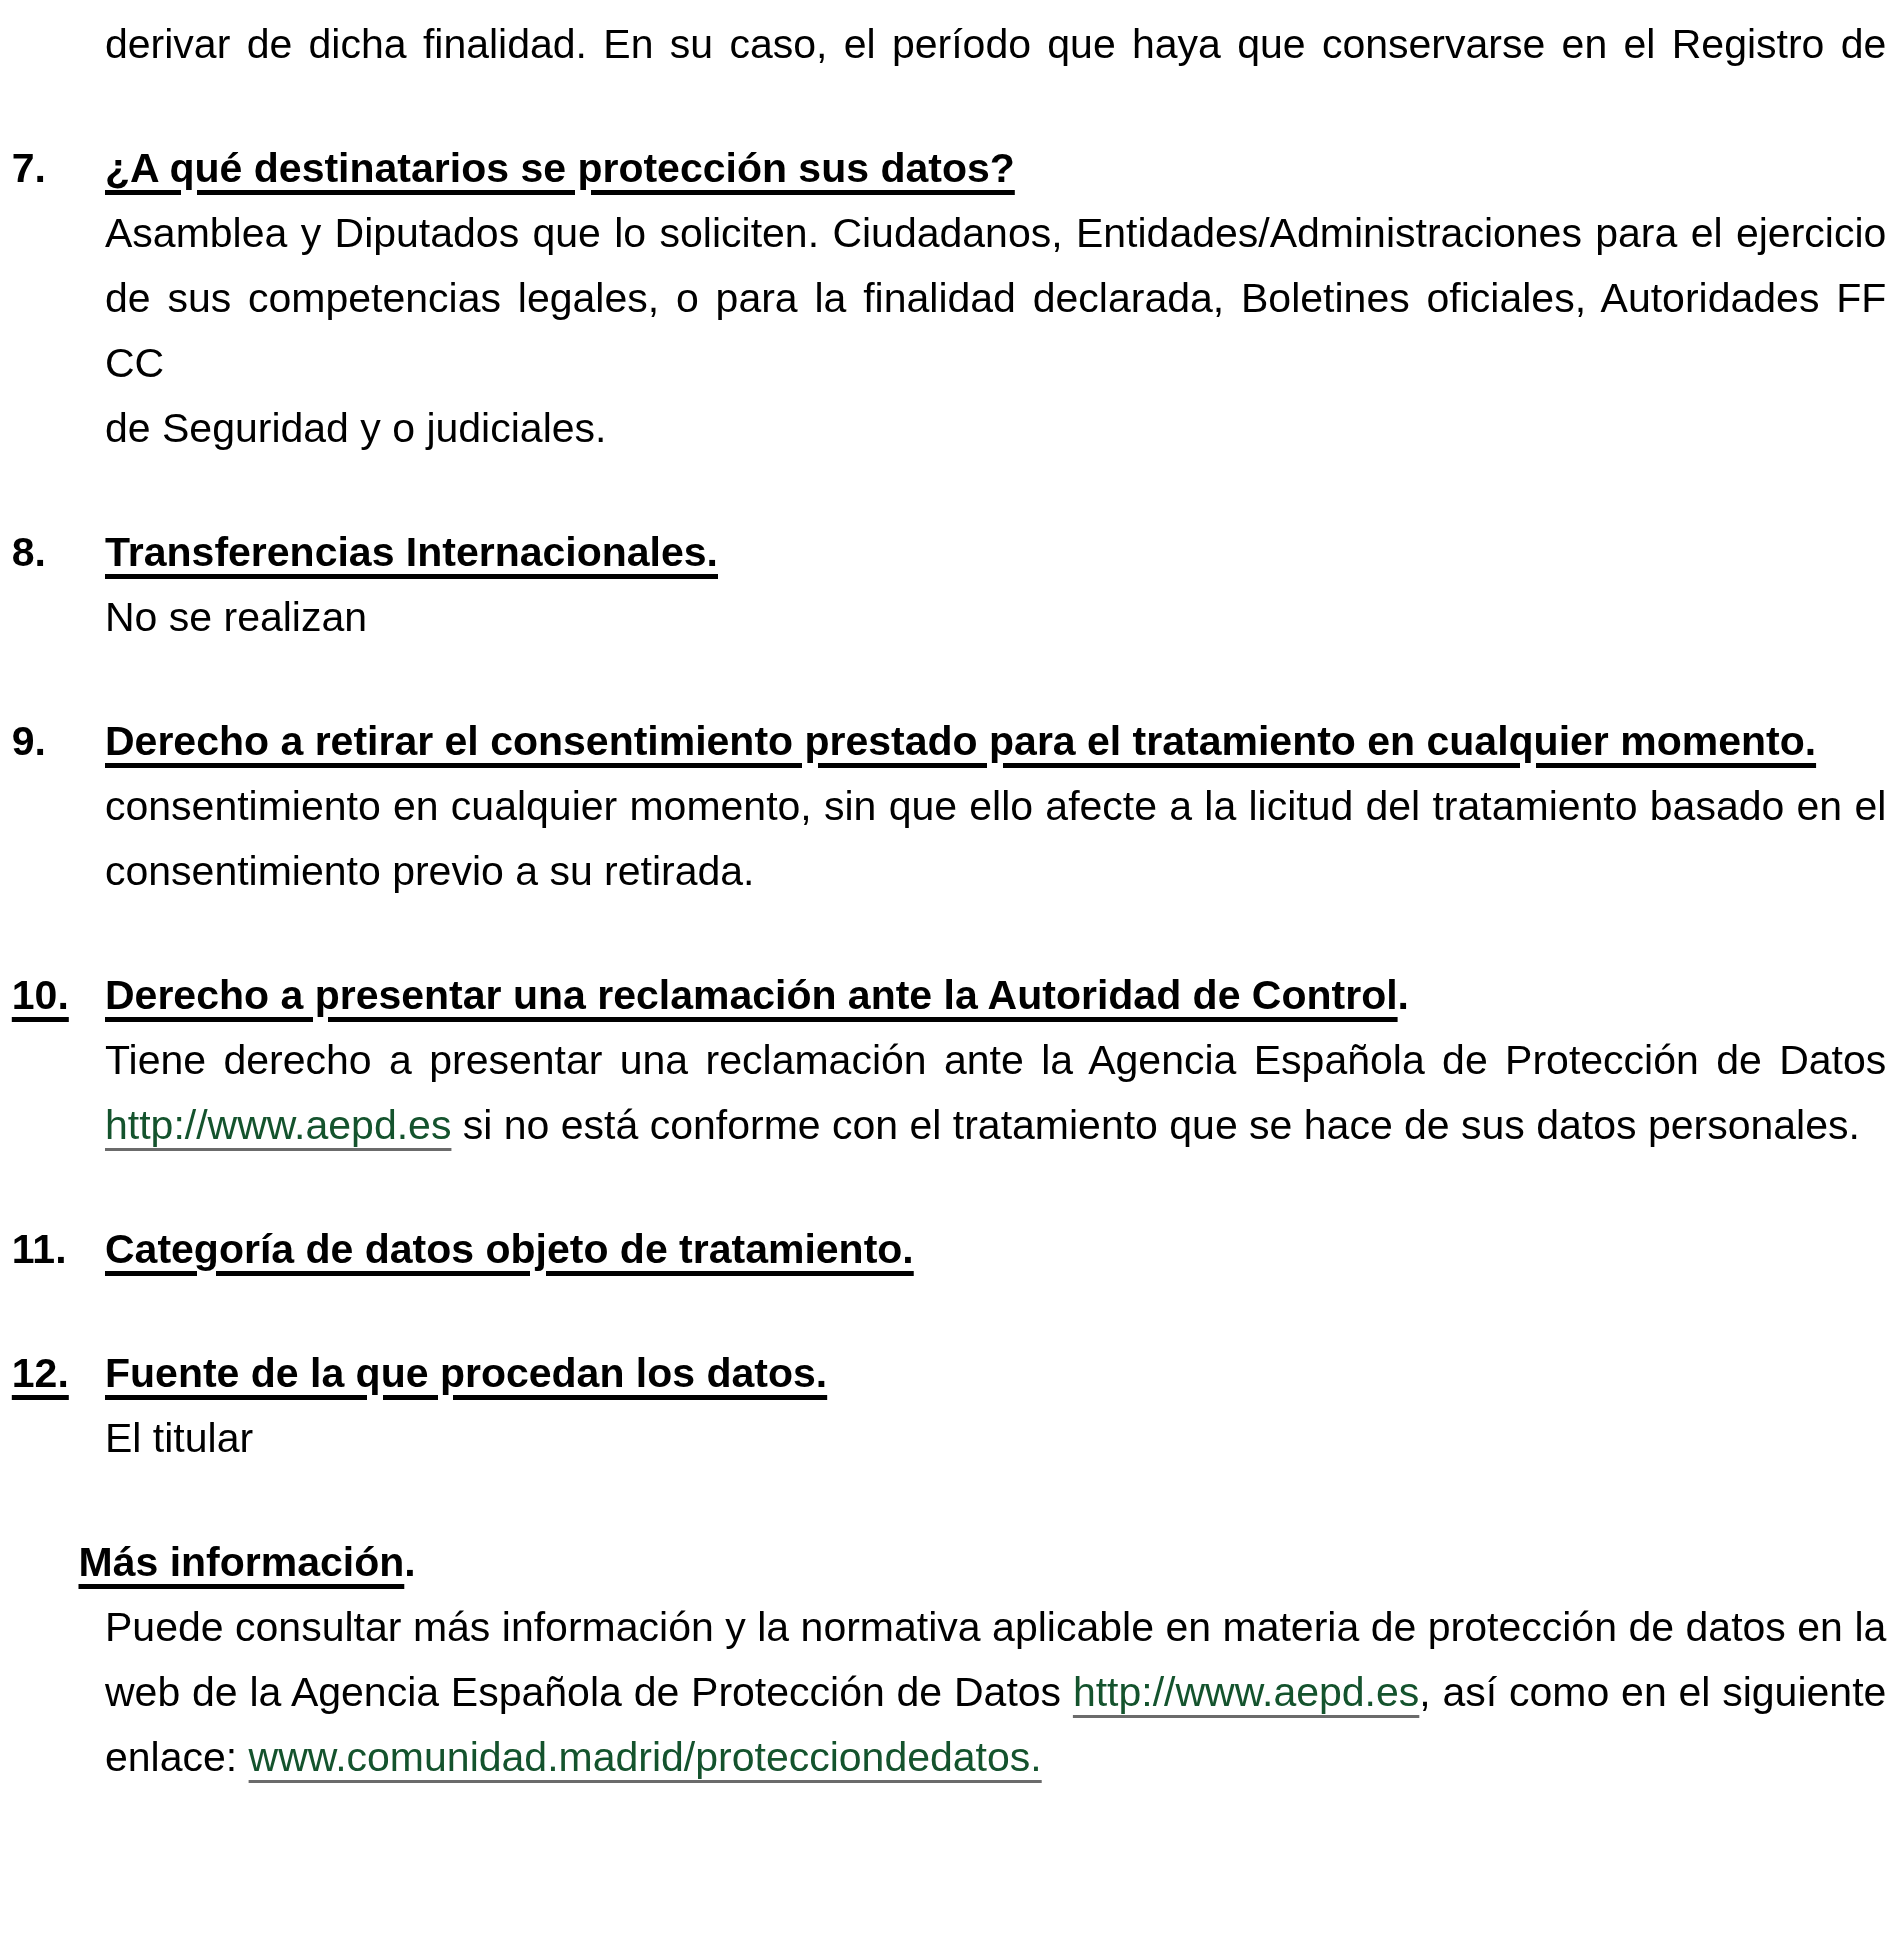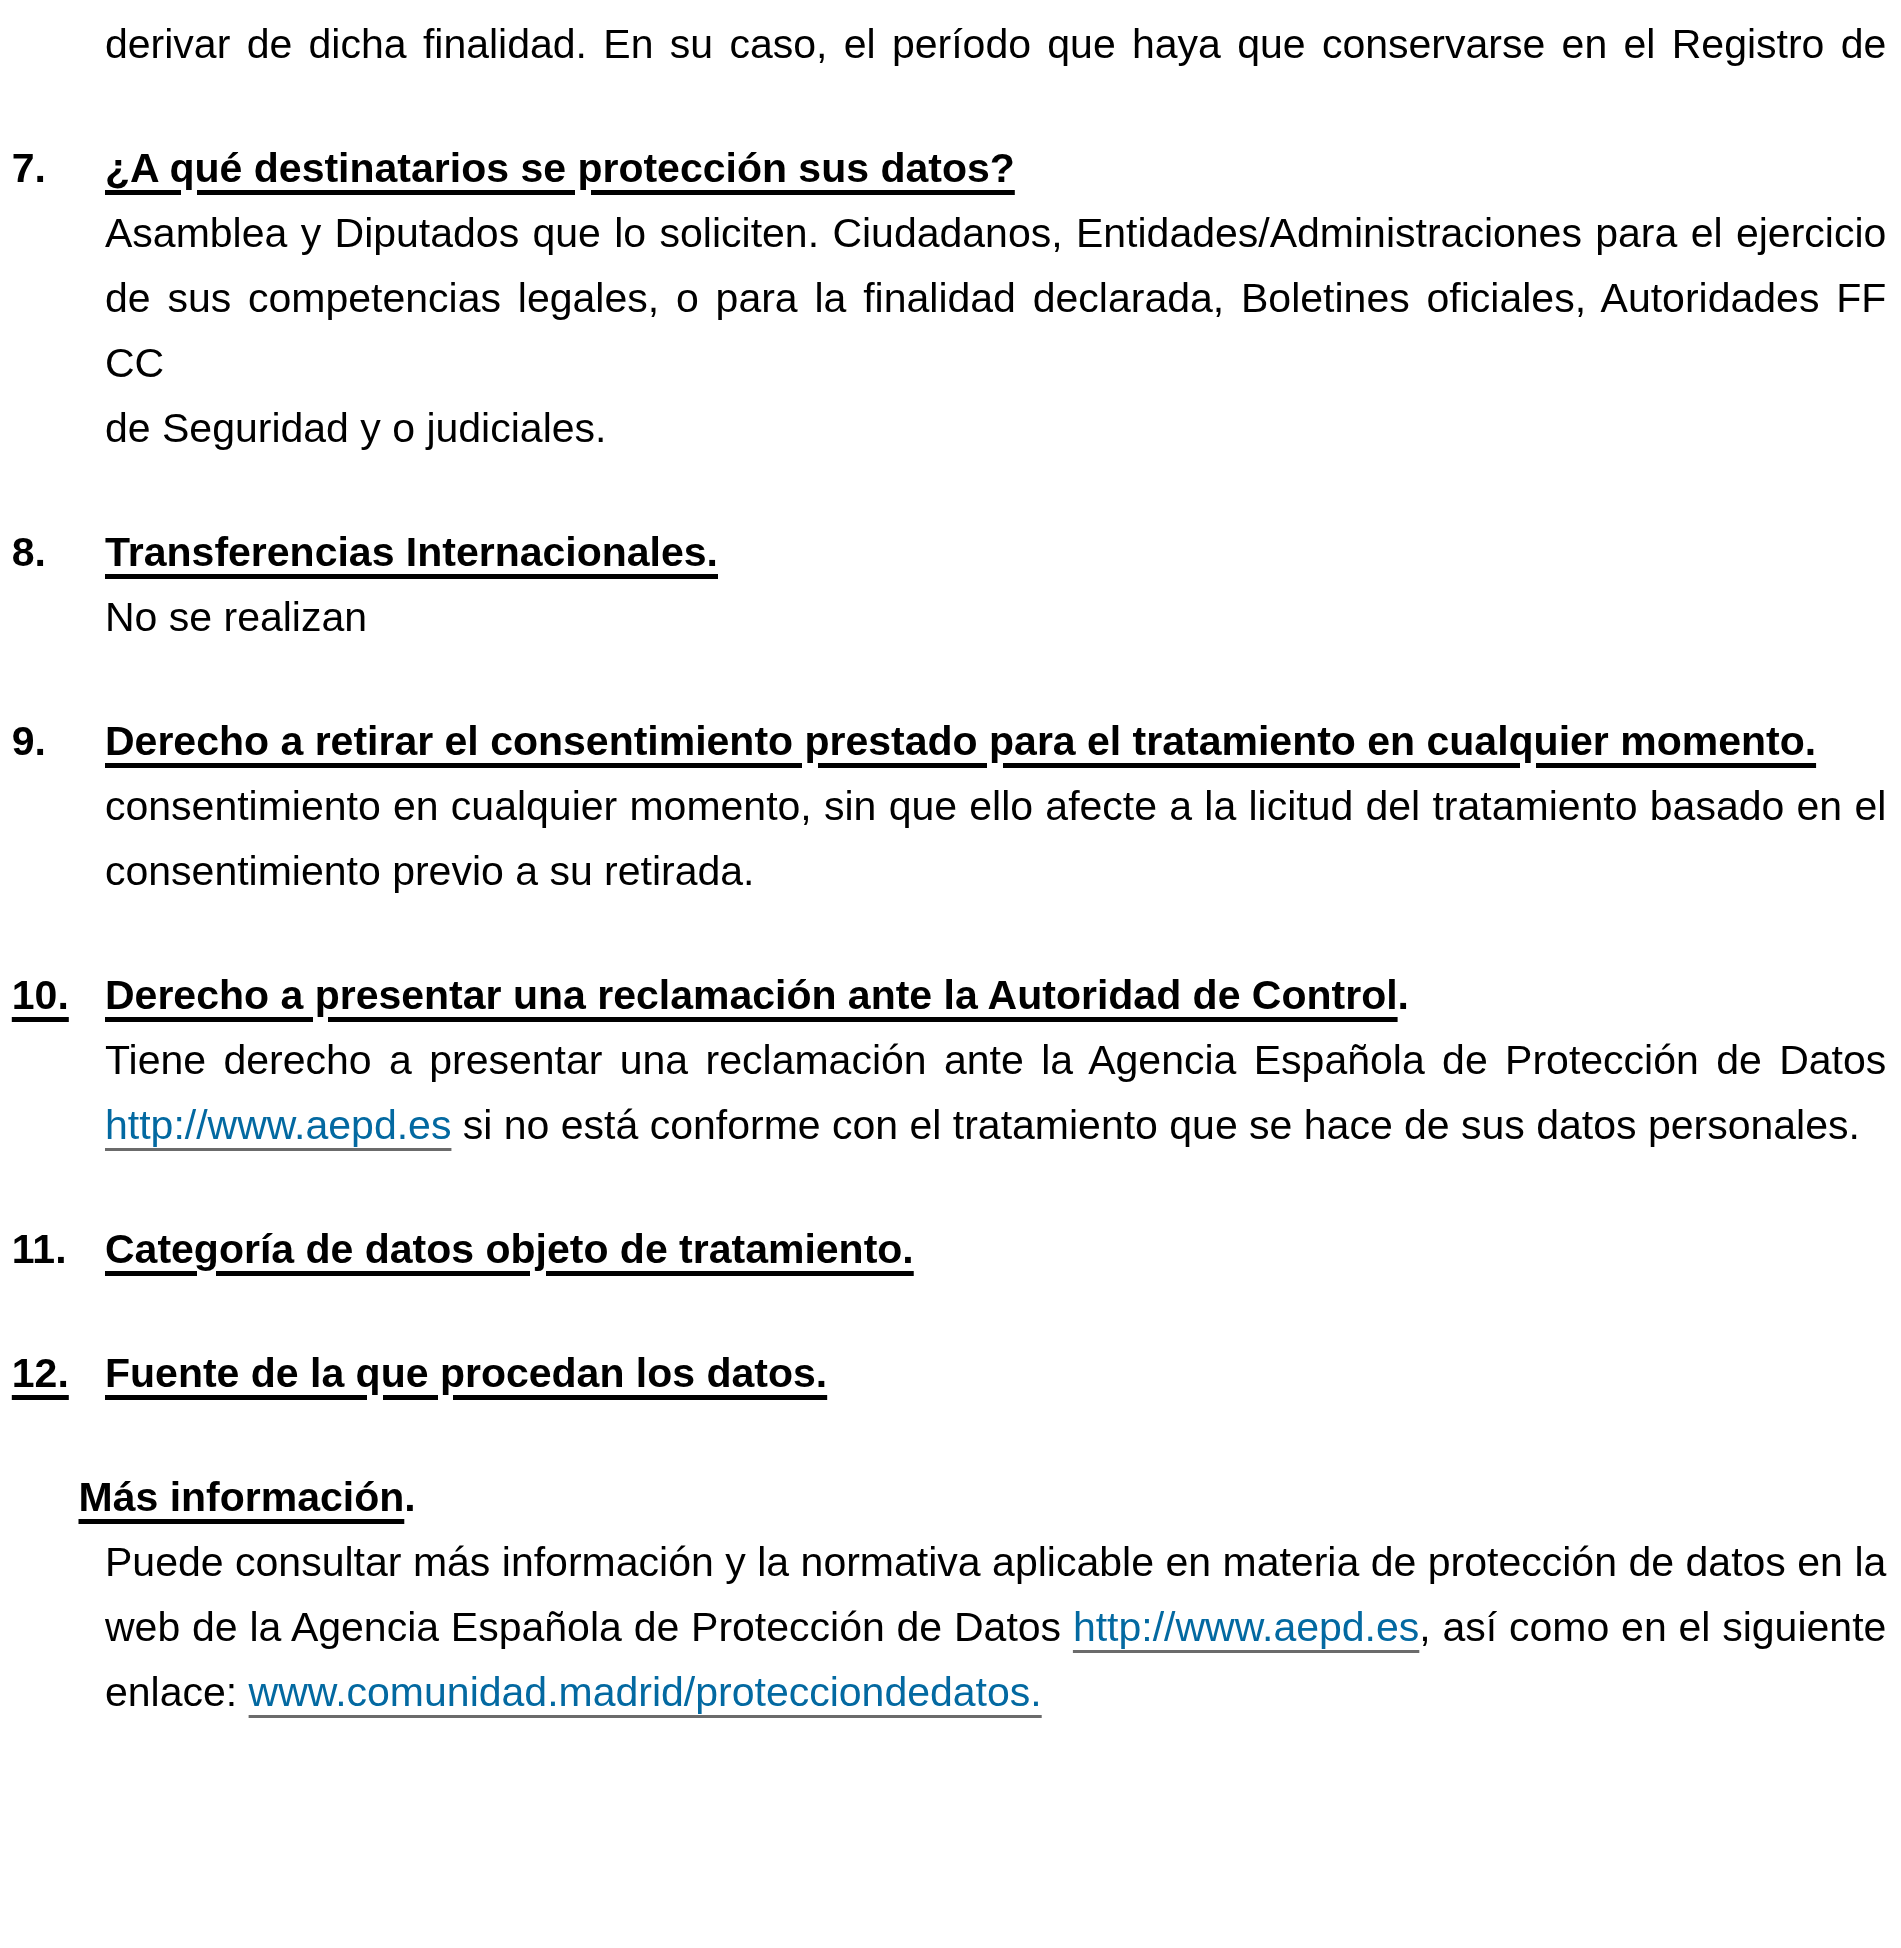--- a/index.html
+++ b/index.html
@@ -29,21 +29,21 @@
 
   .heading { margin: 0; font-size: 41px; font-weight: 700; line-height: 65px; }
   .heading .u { text-decoration: underline; text-decoration-thickness: 4.9px; text-underline-offset: 7.8px; }
   .more-info .heading { margin-left: -26.5px; }
 
   .body { margin: 0; }
   .line { line-height: 65px; min-height: 65px; }
   .line.j { text-align: justify; text-align-last: justify; }
 
   .doc-link {
-    color: #0369a1;
+    color: #14532d;
     text-decoration: underline;
     text-decoration-thickness: 2.9px;
     text-underline-offset: 8.8px;
     text-decoration-color: #6b6b6b;
     cursor: pointer;
   }
 </style>
 </head>
 <body>
 
@@ -92,20 +92,23 @@
   </section>
 
   <section class="doc-section">
     <span class="num">11.</span>
     <h2 class="heading"><span class="u">Categoría de datos objeto de tratamiento.</span><span></span></h2>
   </section>
 
   <section class="doc-section">
     <span class="num u-num">12.</span>
     <h2 class="heading"><span class="u">Fuente de la que procedan los datos.</span><span></span></h2>
+    <div class="body">
+        <div class="line"><span>El titular</span></div>
+      </div>
   </section>
 
   <section class="doc-section more-info">
     <h2 class="heading"><span class="u">Más información</span><span>.</span></h2>
     <div class="body">
         <div class="line j"><span>Puede consultar más información y la normativa aplicable en materia de protección de datos en la</span></div>
         <div class="line j"><span>web de la Agencia Española de Protección de Datos </span><a class="doc-link">http://www.aepd.es</a><span>, así como en el siguiente</span></div>
         <div class="line"><span>enlace: </span><a class="doc-link">www.comunidad.madrid/protecciondedatos.</a></div>
       </div>
   </section>

